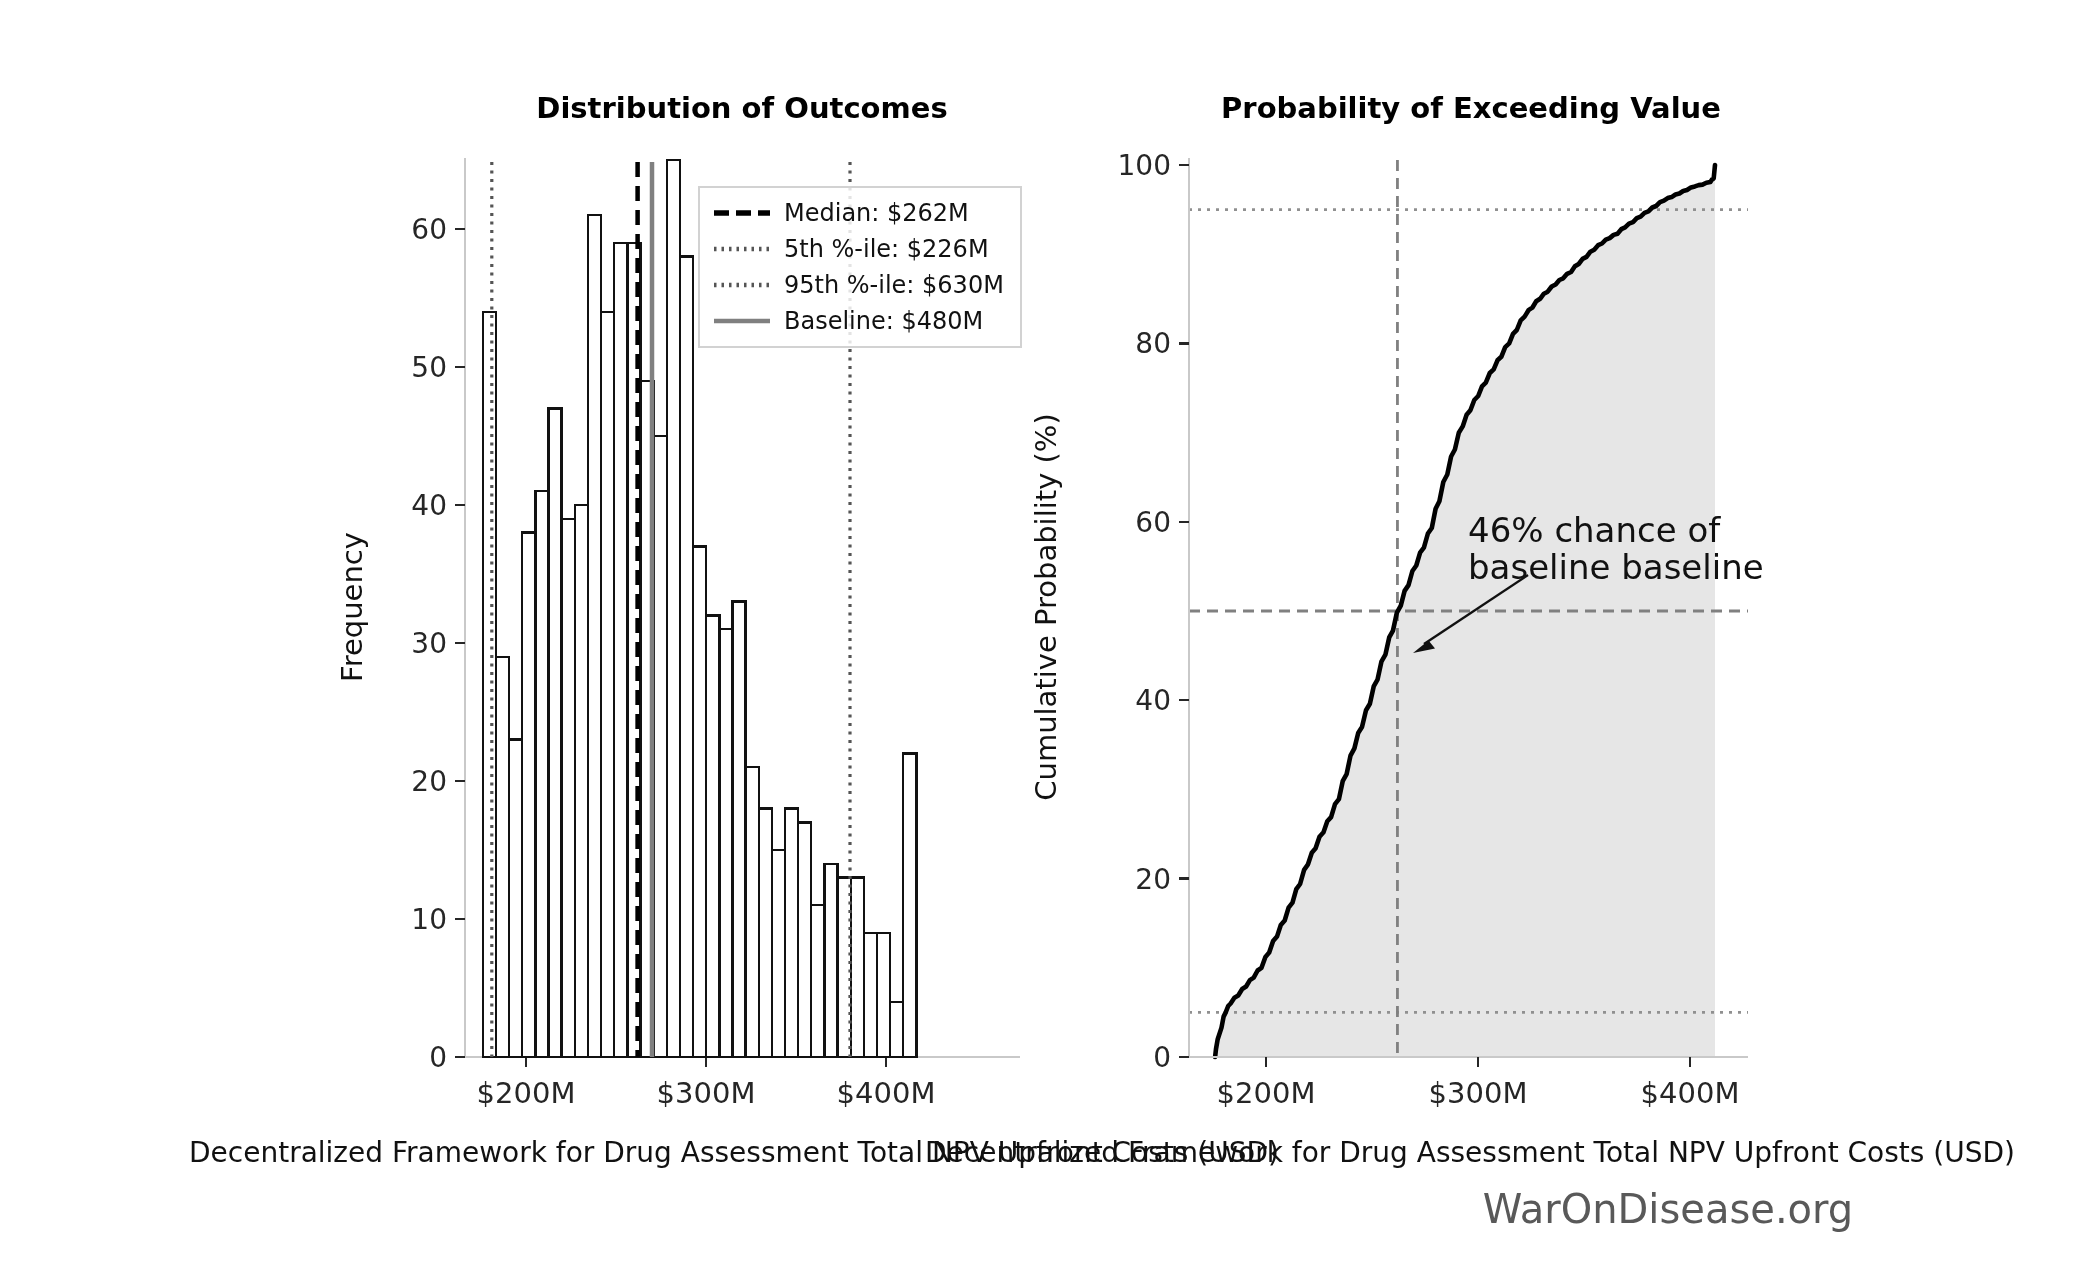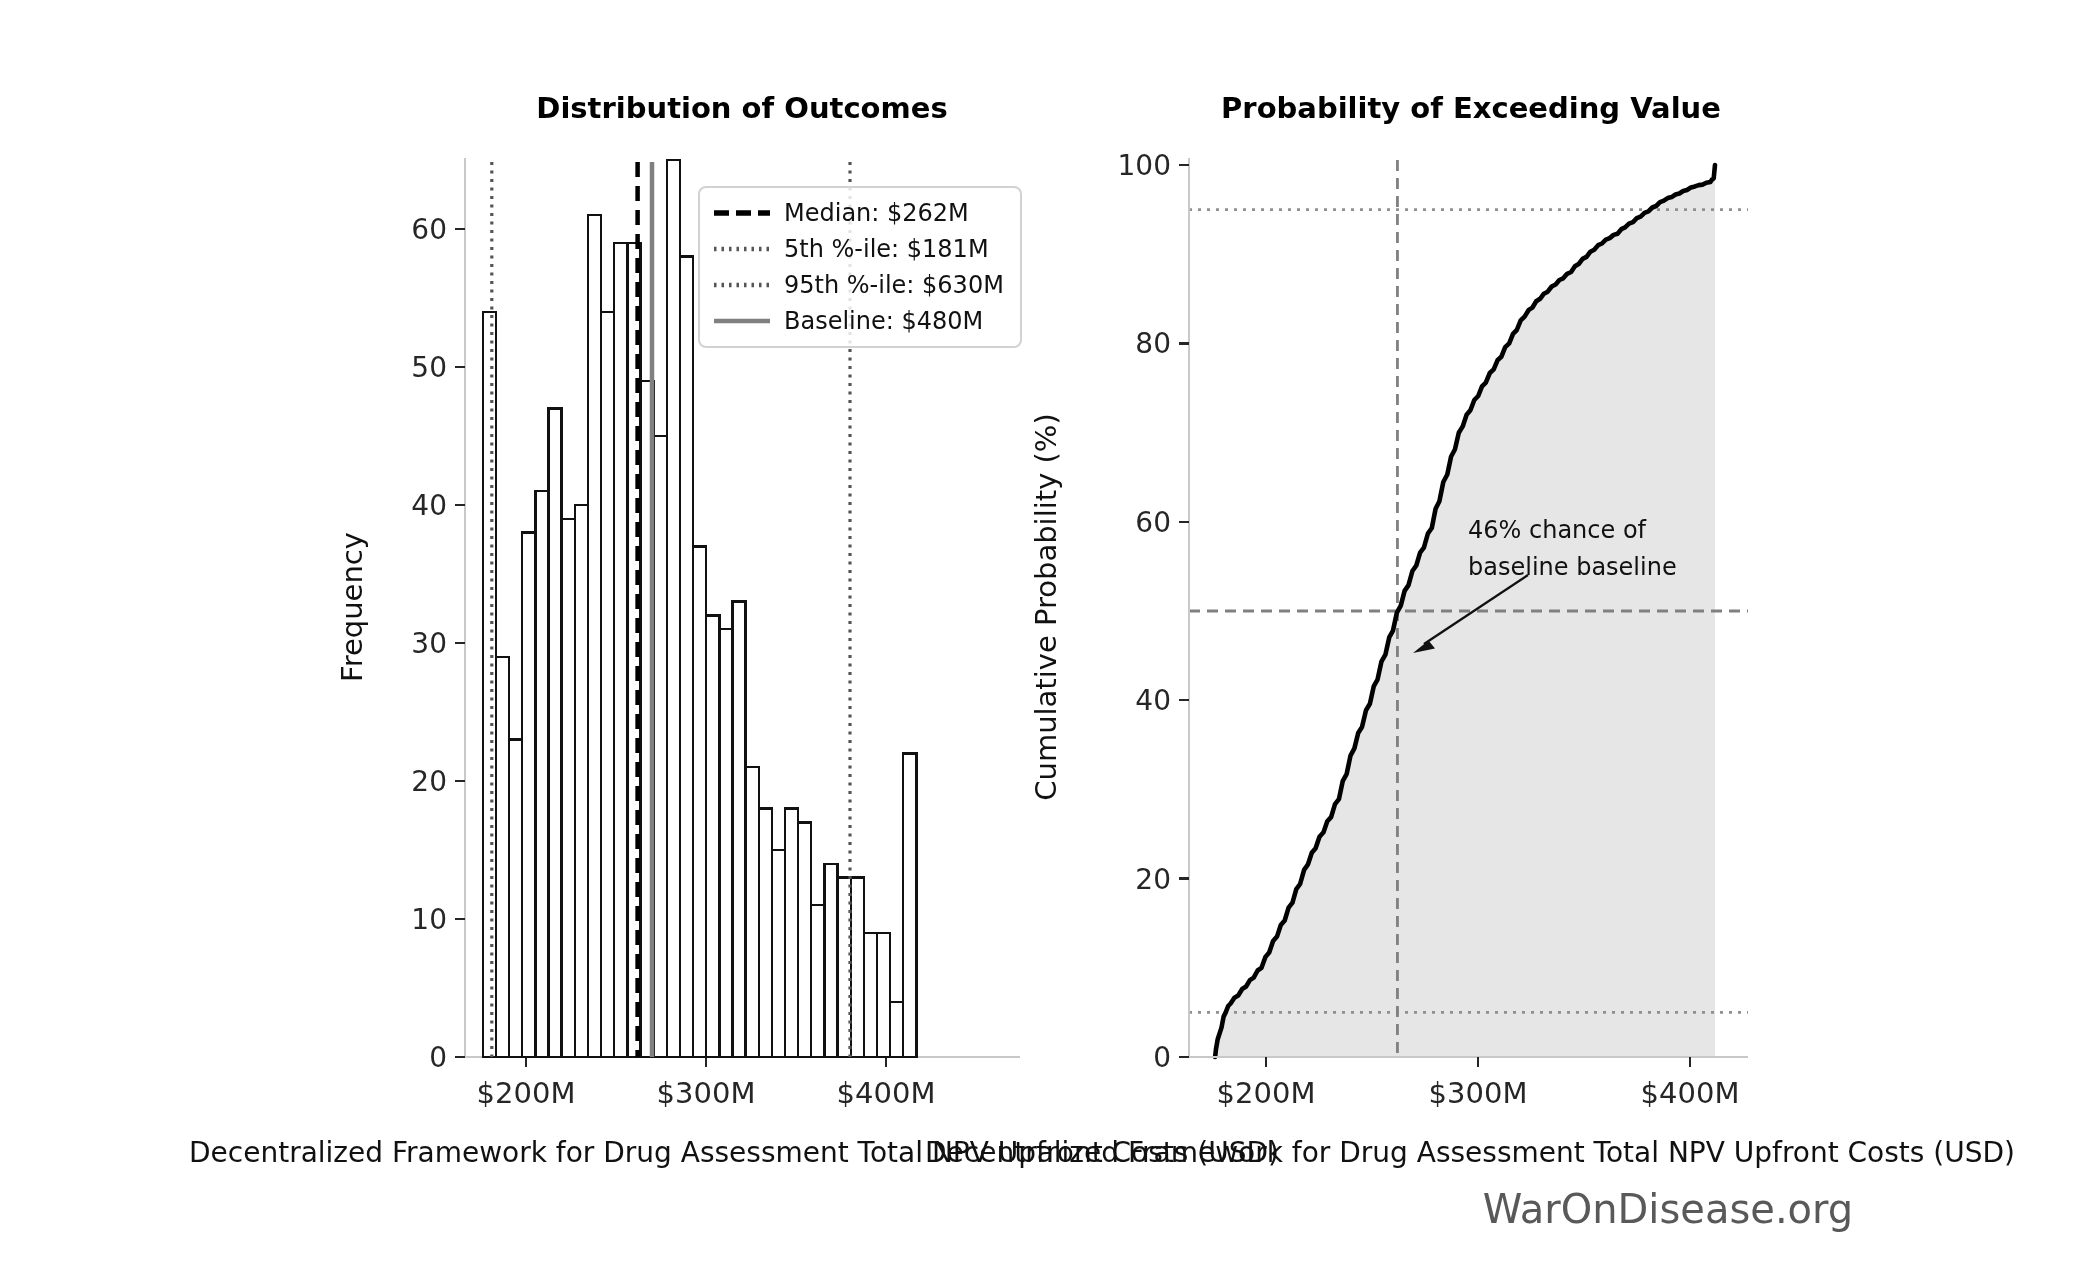--- a/index.html
+++ b/index.html
@@ -15,29 +15,29 @@
   .ylab{font-size:29px;transform:translate(-50%,-50%) rotate(-90deg);color:#111;}
   #left-ylabel{left:352px;top:607px;}
   #right-ylabel{left:1046px;top:607px;}
   .xlab{font-size:28px;color:#111;transform:translateX(-50%);}
   #left-xlabel{left:734px;top:1136px;}
   #right-xlabel{left:1470px;top:1136px;}
   #watermark{left:1668px;top:1186px;transform:translateX(-50%);font-size:40px;color:#595959;}
   #chart-svg{position:absolute;left:0;top:0;}
   #legend{
     left:698px;top:186px;width:294px;height:136px;
-    background:rgba(255,255,255,0.84);border:2px solid #d2d2d2;border-radius:8px;
+    background:rgba(255,255,255,0.84);border:2px solid #d2d2d2;border-radius:0;
     padding:11px 13px;display:flex;flex-direction:column;justify-content:space-between;text-align:center;
   }
   .legend-row{display:flex;align-items:center;gap:13px;font-size:24px;color:#111;}
   .legend-row svg{flex:0 0 auto;display:block;}
   .ls-dashed-black{stroke:#000;stroke-width:5.5;stroke-dasharray:15 7;}
   .ls-dotted-gray{stroke:#555;stroke-width:4.5;stroke-dasharray:2.5 5;}
   .ls-solid-gray{stroke:#808080;stroke-width:4.5;}
-  #annotation{left:1468px;top:512px;font-size:24px;line-height:37px;color:#111;}
+  #annotation{left:1468px;top:512px;font-size:34px;line-height:37px;color:#111;}
 </style>
 </head>
 <body>
 
 <div id="figure">
   <svg id="chart-svg" width="2099" height="1280">
       <line x1="465" y1="158" x2="465" y2="1057" stroke="#c9c9c9" stroke-width="2" shape-rendering="crispEdges"></line>
       <line x1="465" y1="1057" x2="1020" y2="1057" stroke="#c9c9c9" stroke-width="2" shape-rendering="crispEdges"></line>
       <line x1="455" y1="1057" x2="465" y2="1057" stroke="#262626" stroke-width="2.5" shape-rendering="crispEdges"></line>
       <text x="447" y="1067" text-anchor="end" font-size="28" fill="#262626" font-family="&quot;DejaVu Sans&quot;,&quot;Liberation Sans&quot;,sans-serif">0</text>
@@ -139,21 +139,21 @@
     <div class="legend-row">
       <svg width="58" height="8">
           <line class="ls-dashed-black" x1="1" y1="4" x2="57" y2="4"></line>
         </svg>
       <span>Median: $262M</span>
     </div>
     <div class="legend-row">
       <svg width="58" height="8">
           <line class="ls-dotted-gray" x1="1" y1="4" x2="57" y2="4"></line>
         </svg>
-      <span>5th %-ile: $181M</span>
+      <span>5th %-ile: $226M</span>
     </div>
     <div class="legend-row">
       <svg width="58" height="8">
           <line class="ls-dotted-gray" x1="1" y1="4" x2="57" y2="4"></line>
         </svg>
       <span>95th %-ile: $630M</span>
     </div>
     <div class="legend-row">
       <svg width="58" height="8">
           <line class="ls-solid-gray" x1="1" y1="4" x2="57" y2="4"></line>

